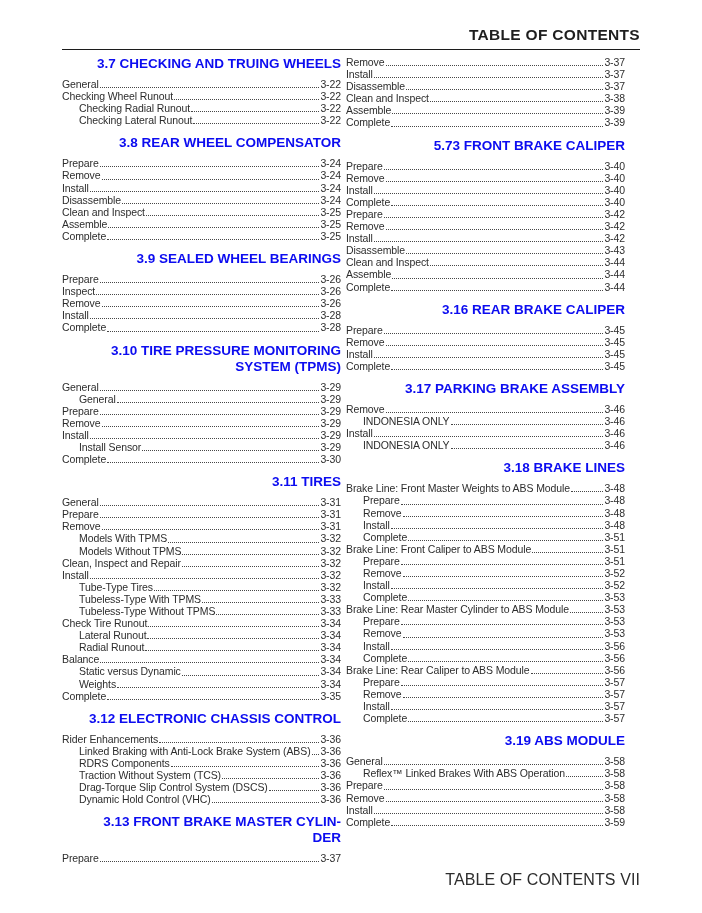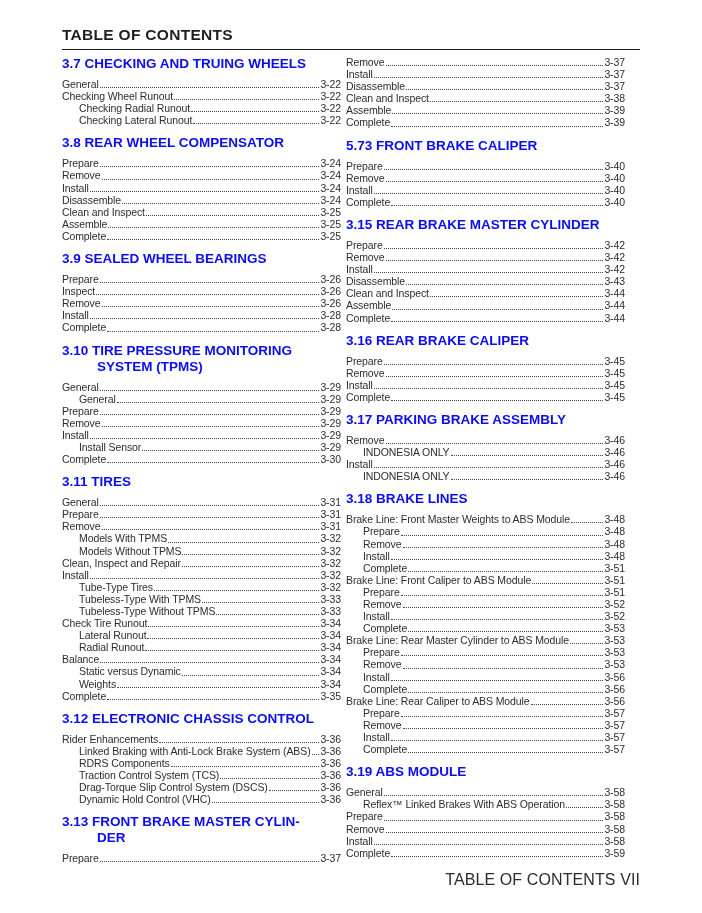--- a/index.html
+++ b/index.html
@@ -8,20 +8,21 @@
     font-family: "Liberation Sans", "DejaVu Sans", sans-serif;
     color: var(--text-color, #2d2d2d);
   }
   .page {
     position: relative;
     width: 702px;
     height: 913px;
     background: #ffffff;
     padding: 26px 62px 0 62px;
     overflow: hidden;
+    text-align: right;
   }
   .page-title {
     font-size: 15.5px;
     font-weight: bold;
     letter-spacing: 0.3px;
     color: #1e1e1e;
     line-height: 18px;
   }
   .title-rule {
     border: none;
@@ -317,21 +318,21 @@
             <span class="lbl">Linked Braking with Anti-Lock Brake System (ABS)</span>
             <span class="dots"></span>
             <span class="pg">3-36</span>
           </div>
           <div class="row lvl1">
             <span class="lbl">RDRS Components</span>
             <span class="dots"></span>
             <span class="pg">3-36</span>
           </div>
           <div class="row lvl1">
-            <span class="lbl">Traction Control System (TCS)</span>
+            <span class="lbl">Traction Without System (TCS)</span>
             <span class="dots"></span>
             <span class="pg">3-36</span>
           </div>
           <div class="row lvl1">
             <span class="lbl">Drag-Torque Slip Control System (DSCS)</span>
             <span class="dots"></span>
             <span class="pg">3-36</span>
           </div>
           <div class="row lvl1">
             <span class="lbl">Dynamic Hold Control (VHC)</span>
@@ -399,21 +400,20 @@
             <span class="dots"></span>
             <span class="pg">3-40</span>
           </div>
           <div class="row">
             <span class="lbl">Complete</span>
             <span class="dots"></span>
             <span class="pg">3-40</span>
           </div>
         </section>
         <section class="block">
-          <h2 class="sec-heading">3.15 REAR BRAKE MASTER CYLINDER</h2>
           <div class="row">
             <span class="lbl">Prepare</span>
             <span class="dots"></span>
             <span class="pg">3-42</span>
           </div>
           <div class="row">
             <span class="lbl">Remove</span>
             <span class="dots"></span>
             <span class="pg">3-42</span>
           </div>

